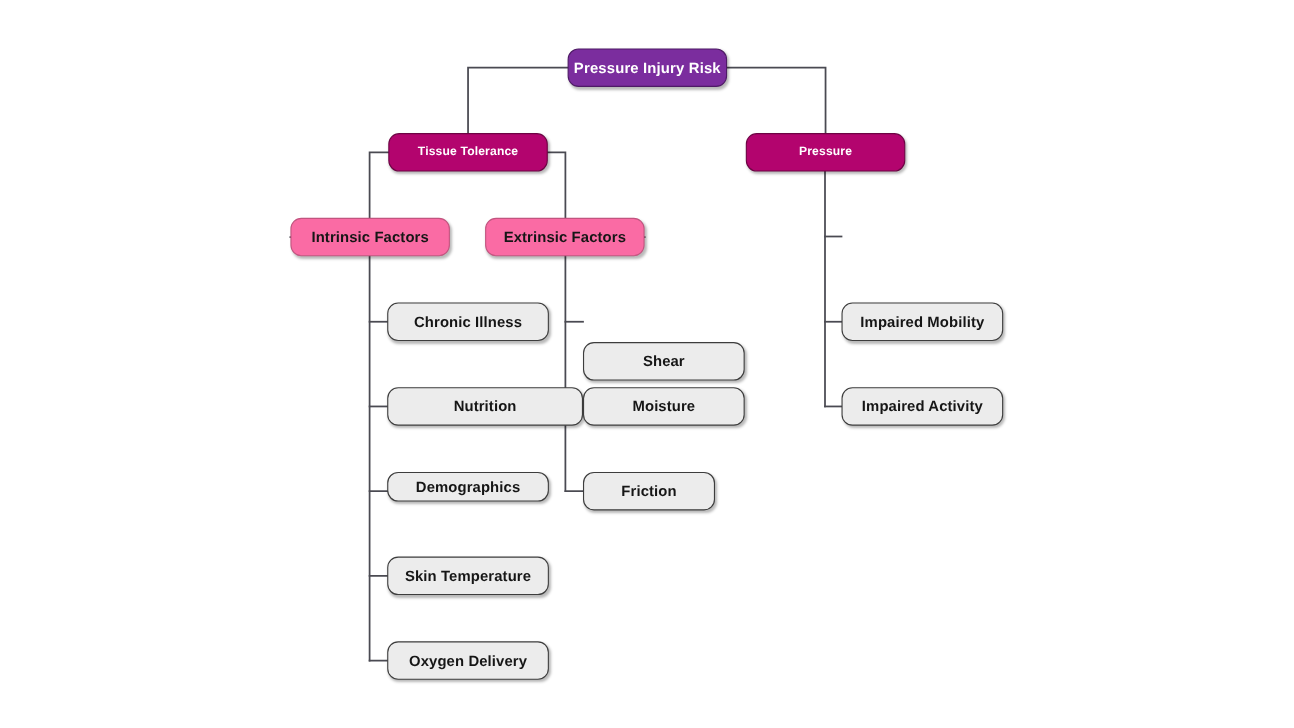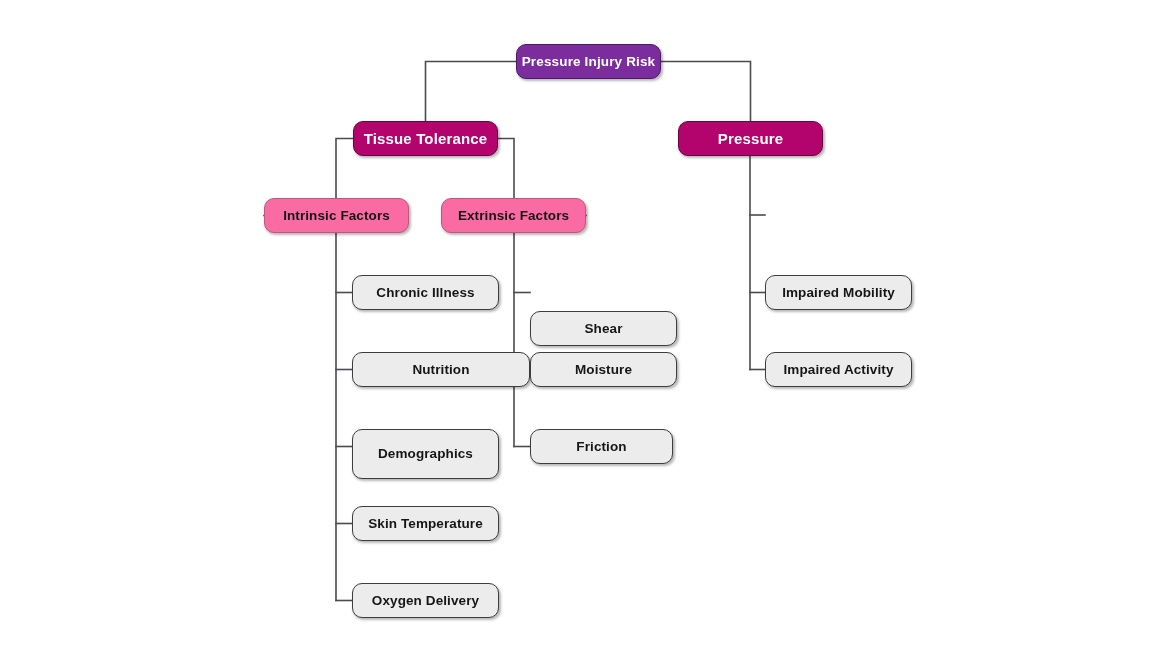--- a/index.html
+++ b/index.html
@@ -49,21 +49,21 @@
     border-color: #4e1a66;
     color: #ffffff;
     font-size: 13.5px;
     font-weight: bold;
     letter-spacing: 0.15px;
   }
   .lvl-branch {
     background: #b3046e;
     border-color: #6e0344;
     color: #ffffff;
-    font-size: 15px;
+    font-size: 11px;
     font-weight: bold;
     letter-spacing: 0.15px;
   }
   .lvl-factor {
     background: #fa6ba4;
     border-color: #c2547f;
     color: #161616;
     font-size: 13.5px;
     font-weight: bold;
     letter-spacing: 0.1px;
@@ -115,36 +115,36 @@
     </div>
     <div class="node lvl-factor" style="left: 441px; top: 198px; width: 145px; height: 35px;">
       <span class="node-label">Extrinsic Factors</span>
     </div>
     <div class="node lvl-leaf" style="left: 352px; top: 275px; width: 147px; height: 35px;">
       <span class="node-label">Chronic Illness</span>
     </div>
     <div class="node lvl-leaf" style="left: 352px; top: 352px; width: 178px; height: 35px;">
       <span class="node-label">Nutrition</span>
     </div>
-    <div class="node lvl-leaf" style="left: 352px; top: 429px; width: 147px; height: 50px;">
+    <div class="node lvl-leaf" style="left: 352px; top: 429px; width: 147px; height: 27px;">
       <span class="node-label">Demographics</span>
     </div>
     <div class="node lvl-leaf" style="left: 352px; top: 506px; width: 147px; height: 35px; text-align: center;">
       <span class="node-label">Skin Temperature</span>
     </div>
     <div class="node lvl-leaf" style="left: 352px; top: 583px; width: 147px; height: 35px;">
       <span class="node-label">Oxygen Delivery</span>
     </div>
     <div class="node lvl-leaf" style="left: 530px; top: 275px; width: 147px; height: 35px; margin-top: 36px;">
       <span class="node-label">Shear</span>
     </div>
     <div class="node lvl-leaf" style="left: 530px; top: 352px; width: 147px; height: 35px;">
       <span class="node-label">Moisture</span>
     </div>
-    <div class="node lvl-leaf" style="left: 530px; top: 429px; width: 143px; height: 35px; text-align: right;">
+    <div class="node lvl-leaf" style="left: 530px; top: 429px; width: 120px; height: 35px; text-align: right;">
       <span class="node-label">Friction</span>
     </div>
     <div class="node lvl-leaf" style="left: 765px; top: 275px; width: 147px; height: 35px;">
       <span class="node-label">Impaired Mobility</span>
     </div>
     <div class="node lvl-leaf" style="left: 765px; top: 352px; width: 147px; height: 35px;">
       <span class="node-label">Impaired Activity</span>
     </div>
   </div>
 

